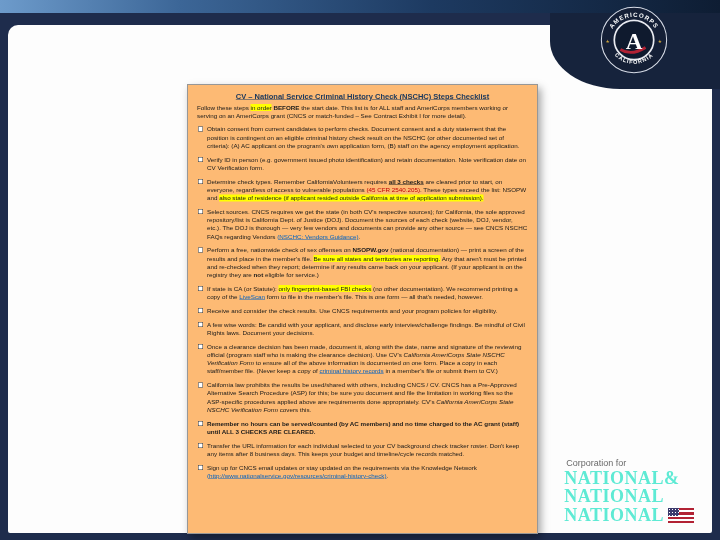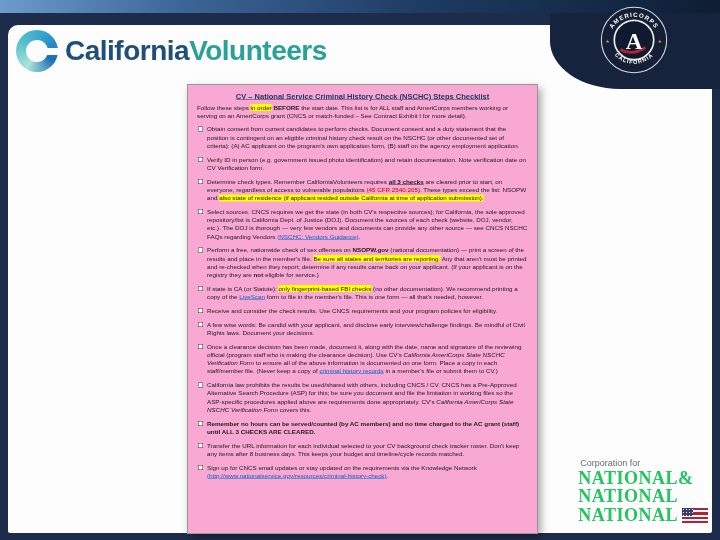--- a/index.html
+++ b/index.html
@@ -26,63 +26,57 @@
   .brand-icon::after{content:"";position:absolute;right:-3px;top:18px;width:15px;height:7px;background:#fdfdfd;}
   .brand-text{font-size:28px;font-weight:bold;letter-spacing:-0.5px;white-space:nowrap;}
   .brand-ca{color:#1f4e79;}
   .brand-vol{color:#2aa198;}
 
   
   .seal{position:absolute;right:52px;top:6px;width:68px;height:68px;}
   .seal-text{fill:#ffffff;letter-spacing:1.5px;font-family:"Liberation Sans",sans-serif;font-weight:bold;}
 
   
-  .page{position:absolute;left:187px;top:84px;width:349px;height:448px;background:#f9a8d4;
+  .page{position:absolute;left:187px;top:84px;width:349px;height:448px;background:#fdba74;
     border:1px solid #979797;box-shadow:3px 4px 8px rgba(0,0,0,0.35);overflow:hidden;}
   .page-inner{width:698px;height:896px;transform:scale(0.5);transform-origin:0 0;
     box-sizing:border-box;padding:13px 18px;color:#1a1a1a;}
   .doc-title{font-size:15px;font-weight:bold;text-decoration:underline;text-align:center;
     color:#17365d;margin-bottom:7px;}
   .doc-intro{font-size:12.5px;line-height:1.32;margin-bottom:10px;}
   .check-item{display:flex;font-size:12.5px;line-height:1.32;margin-bottom:11px;}
   .checkbox{width:8px;height:8px;border:1.5px solid #2a2a2a;margin:3px 8px 0 2px;flex:0 0 auto;background:#fff;}
   .item-text{flex:1 1 auto;}
   .bold-item .item-text{font-weight:bold;}
   .seg.b{font-weight:bold;}
   .seg.bu{font-weight:bold;text-decoration:underline;}
   .seg.hl{background:#ffff00;}
   .seg.link{color:#0563c1;text-decoration:underline;}
   .seg.i{font-style:italic;}
   .seg.red{color:#c00000;}
 
   
-  .cncs{position:absolute;right:12px;bottom:16px;text-align:left;}
+  .cncs{position:absolute;right:26px;bottom:16px;text-align:left;}
   .cncs-small{font-size:9px;color:#6a6a6a;margin:0 0 1px 2px;font-family:"Liberation Sans",sans-serif;}
   .cncs-line{font-family:"Liberation Serif",serif;font-weight:bold;font-size:18px;line-height:1.02;
-    color:#22c55e;letter-spacing:0.5px;}
+    color:#5eead4;letter-spacing:0.5px;}
   .flag{position:relative;display:inline-block;width:26px;height:15px;margin-left:4px;vertical-align:-2px;
     background:repeating-linear-gradient(180deg,#b22234 0 2.2px,#ffffff 2.2px 4.4px);}
   .flag::before{content:"";position:absolute;left:0;top:0;width:11px;height:8px;background:#3c3b6e;}
   .flag::after{content:"";position:absolute;left:0;top:0;width:11px;height:8px;
     background-image:radial-gradient(#fff 22%,transparent 28%);background-size:3px 3px;}
 </style>
 </head>
 <body>
 
 <div class="slide">
   <div class="top-bar"></div>
   <div class="panel"></div>
   <div class="corner"></div>
 
-  <div class="brand">
-    <div class="brand-icon"></div>
-    <div class="brand-text">
-      <span class="brand-ca">California</span><span class="brand-vol">Volunteers</span>
-    </div>
-  </div>
 
   <svg class="seal" viewBox="0 0 100 100" aria-hidden="true">
     <circle cx="50" cy="50" r="48" fill="#141f36" stroke="#d8dde8" stroke-width="1.5"></circle>
     <circle cx="50" cy="50" r="29" fill="#0f1a2e" stroke="#e8eaf0" stroke-width="2.5"></circle>
     <defs>
       <path id="arcTop" d="M 13,53 A 37,37 0 0 1 87,53"></path>
       <path id="arcBot" d="M 11,46 A 39,39 0 0 0 89,46"></path>
     </defs>
     <text class="seal-text" font-size="9"><textPath href="#arcTop" startOffset="50%" text-anchor="middle">AMERICORPS</textPath></text>
     <text class="seal-text" font-size="8"><textPath href="#arcBot" startOffset="50%" text-anchor="middle">CALIFORNIA</textPath></text>

